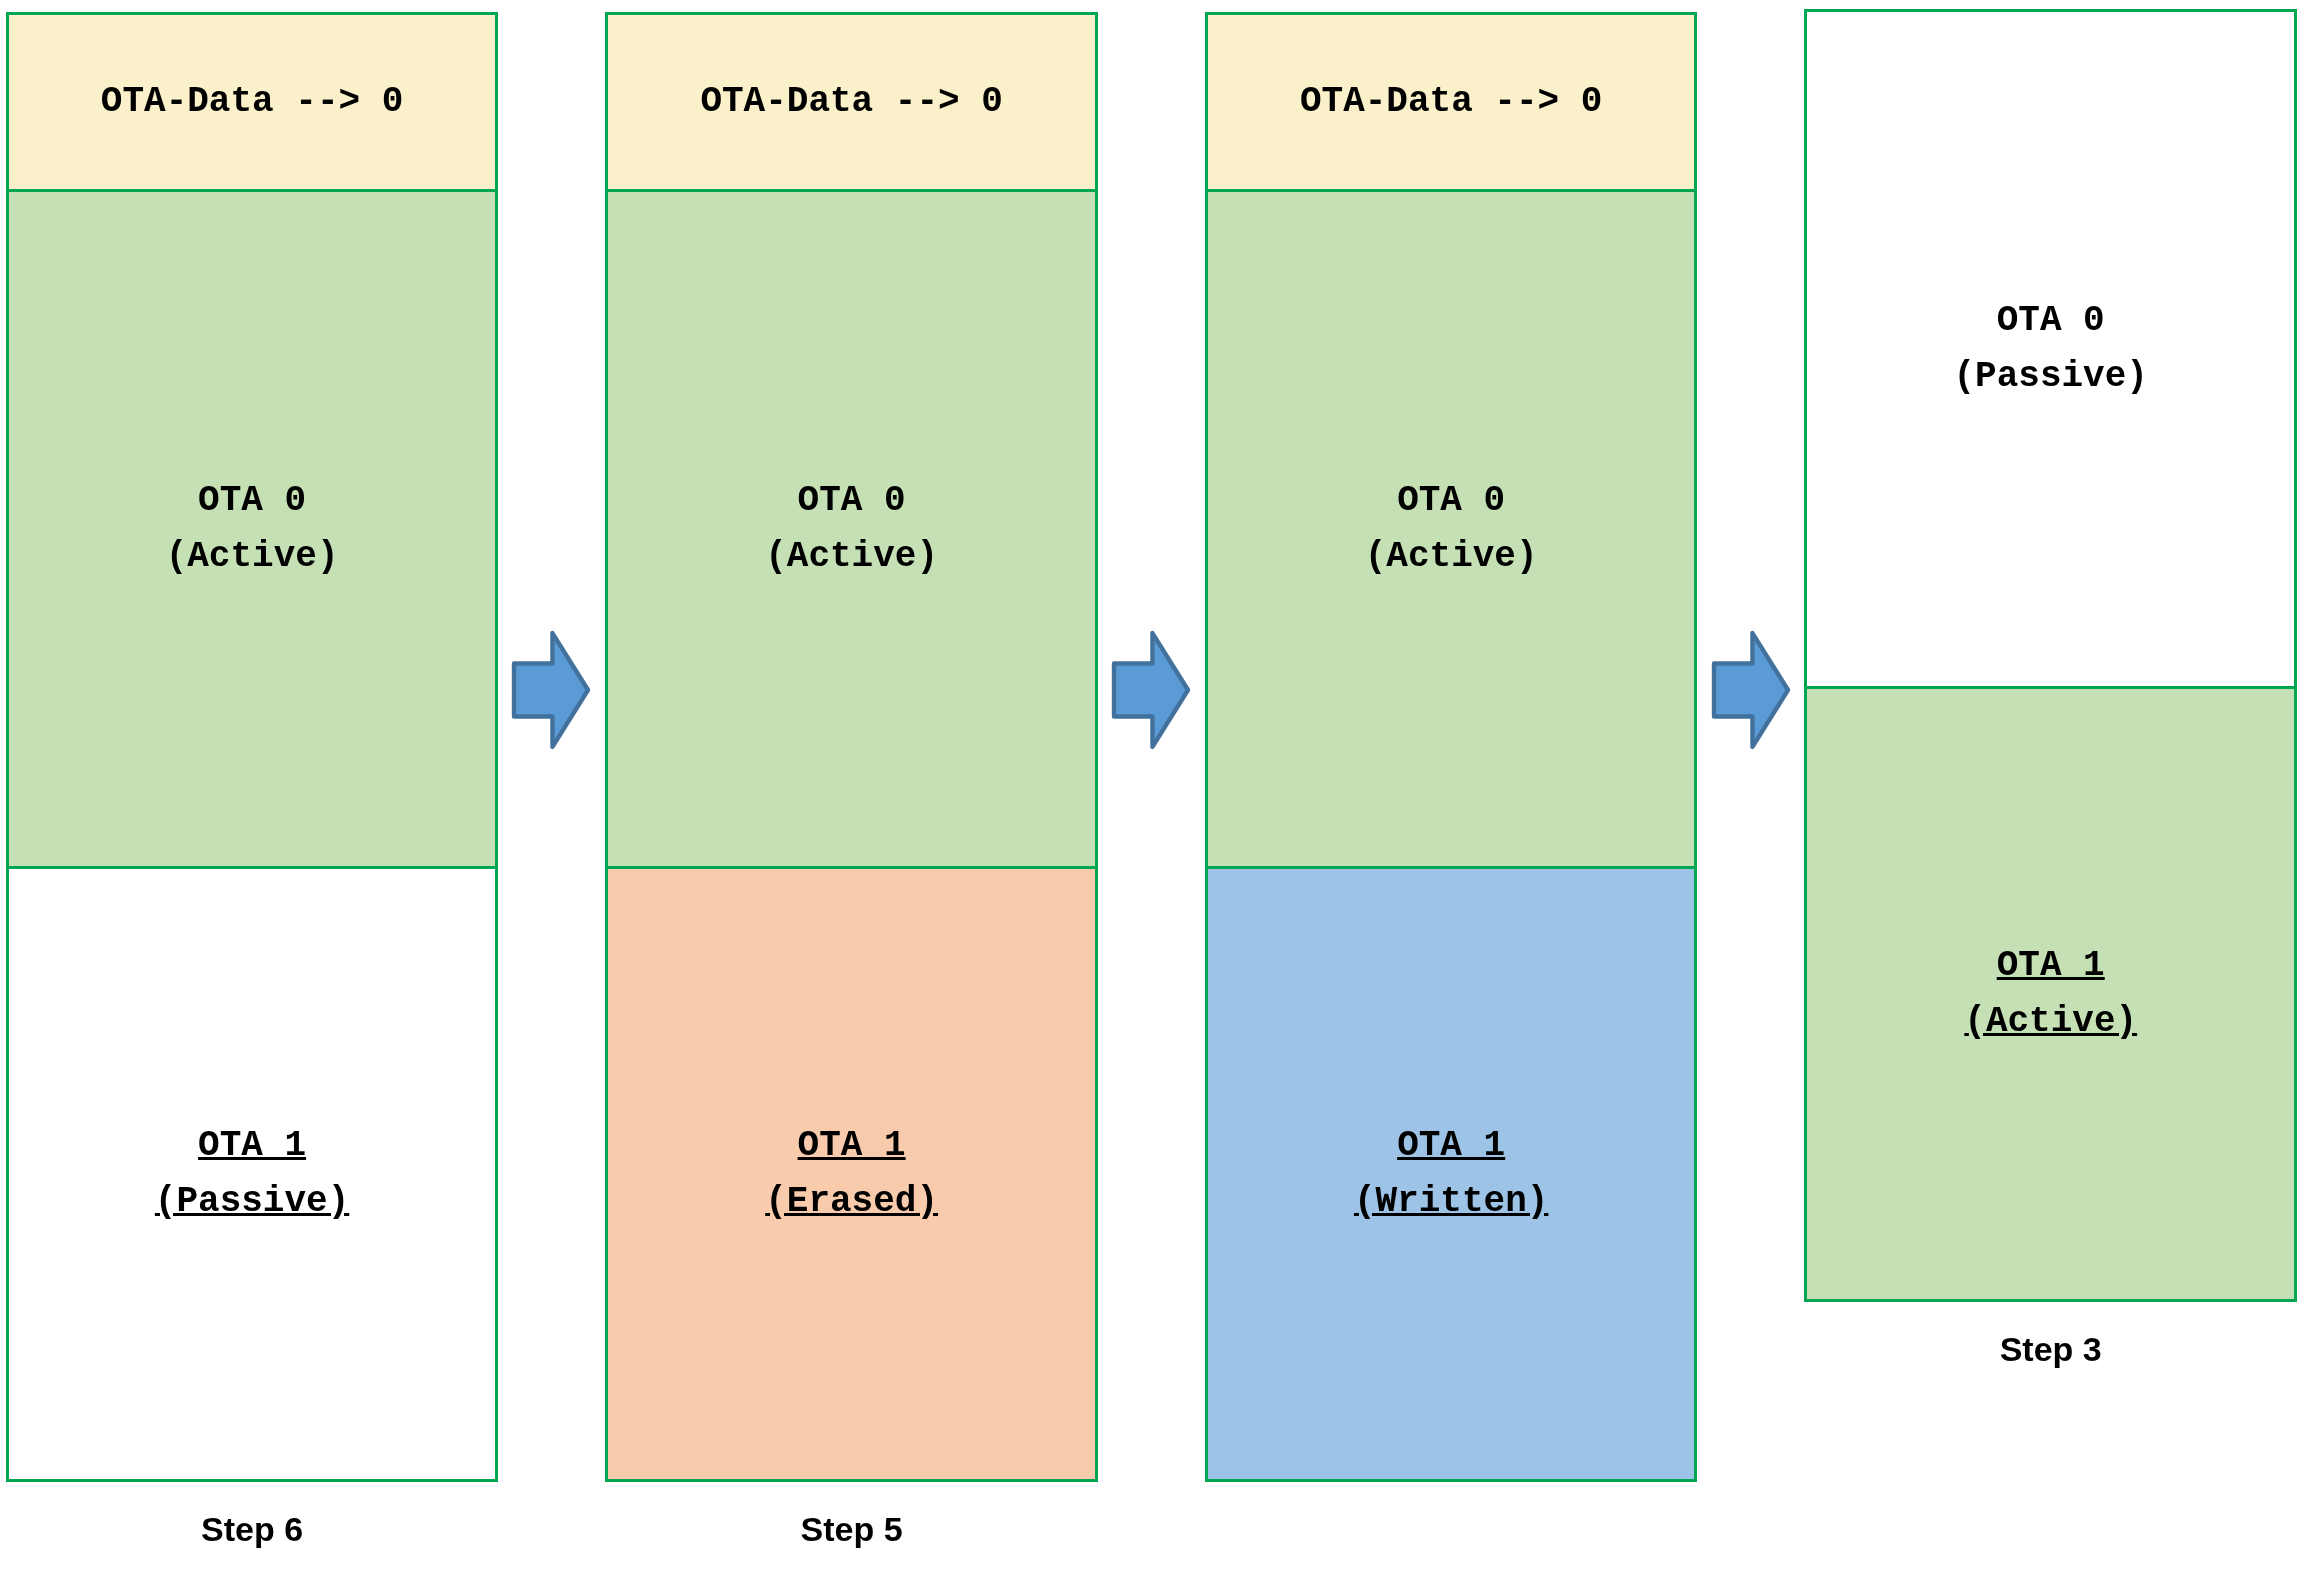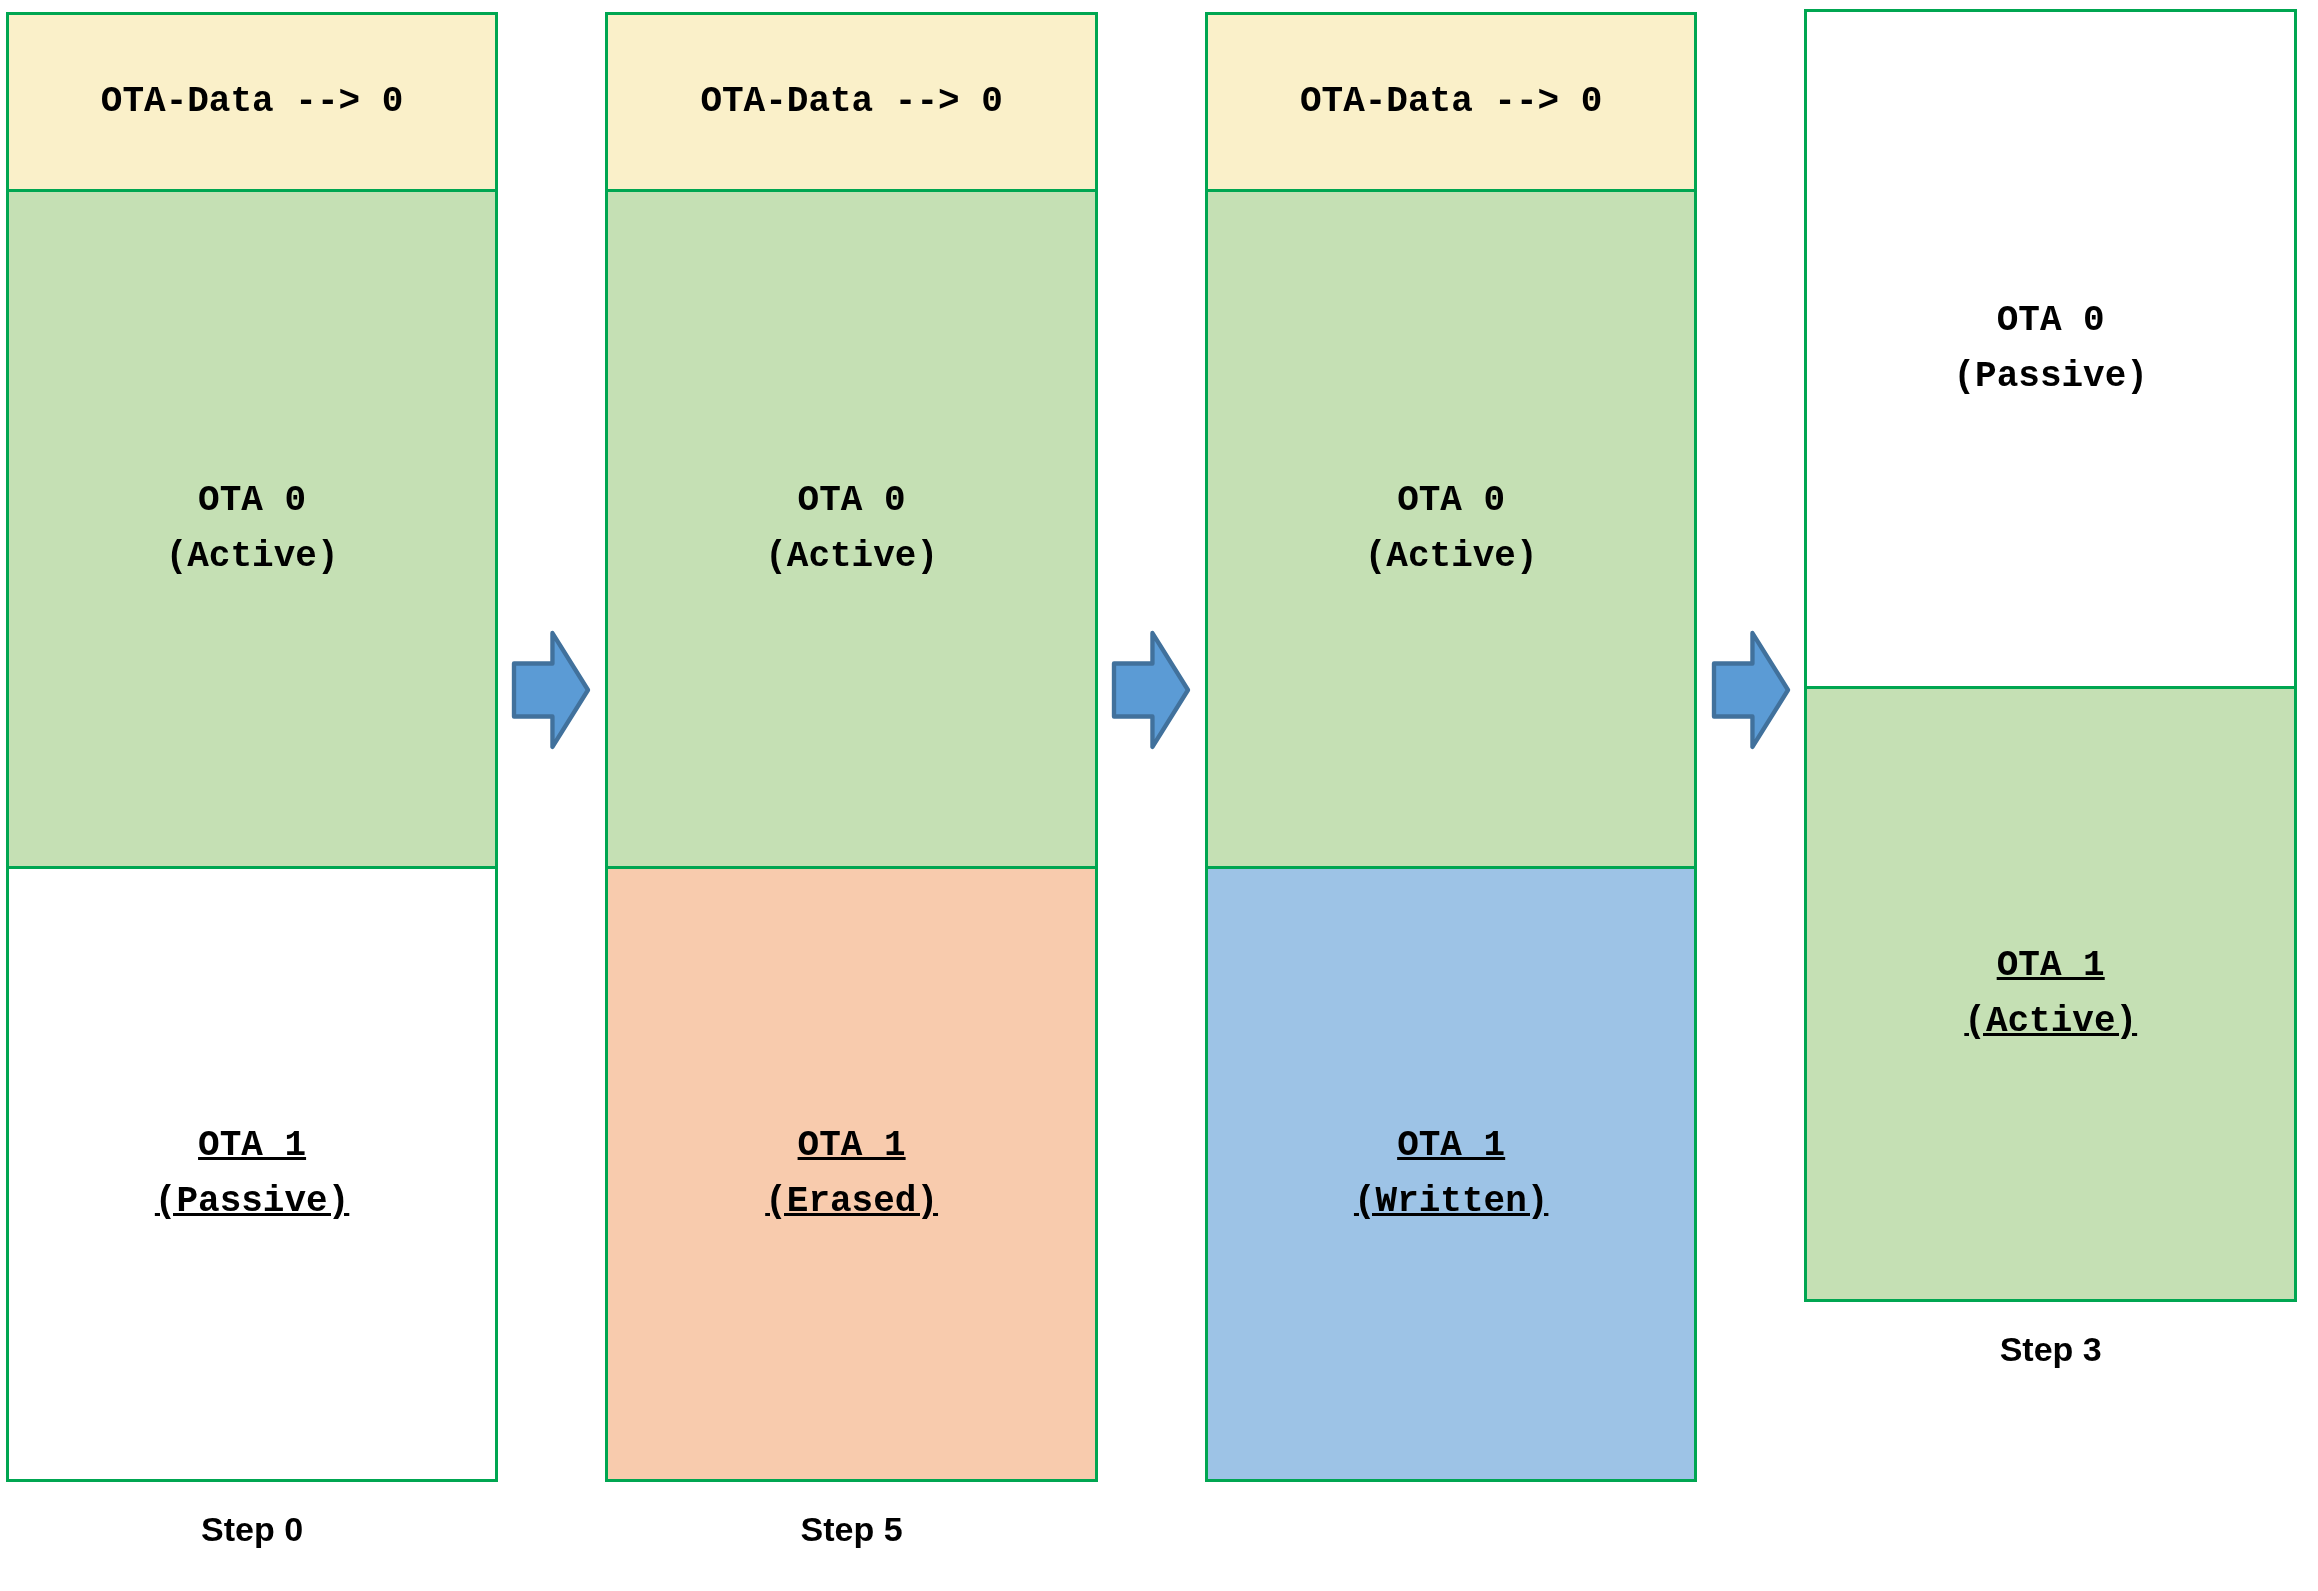--- a/index.html
+++ b/index.html
@@ -94,21 +94,21 @@
         <span>OTA-Data --&gt; 0</span>
       </div>
       <div class="box part0" style="background: rgb(197, 224, 180);">
         <span>OTA 0</span>
         <span>(Active)</span>
       </div>
       <div class="box part1" style="background: rgb(255, 255, 255);">
         <span>OTA 1</span>
         <span>(Passive)</span>
       </div>
-      <div class="step-label">Step 0</div>
+      <div class="step-label">Step 6</div>
     </div>
 
     <div class="column">
       <div class="box header" style="background: rgb(250, 240, 201);">
         <span>OTA-Data --&gt; 0</span>
       </div>
       <div class="box part0" style="background: rgb(197, 224, 180);">
         <span>OTA 0</span>
         <span>(Active)</span>
       </div>

